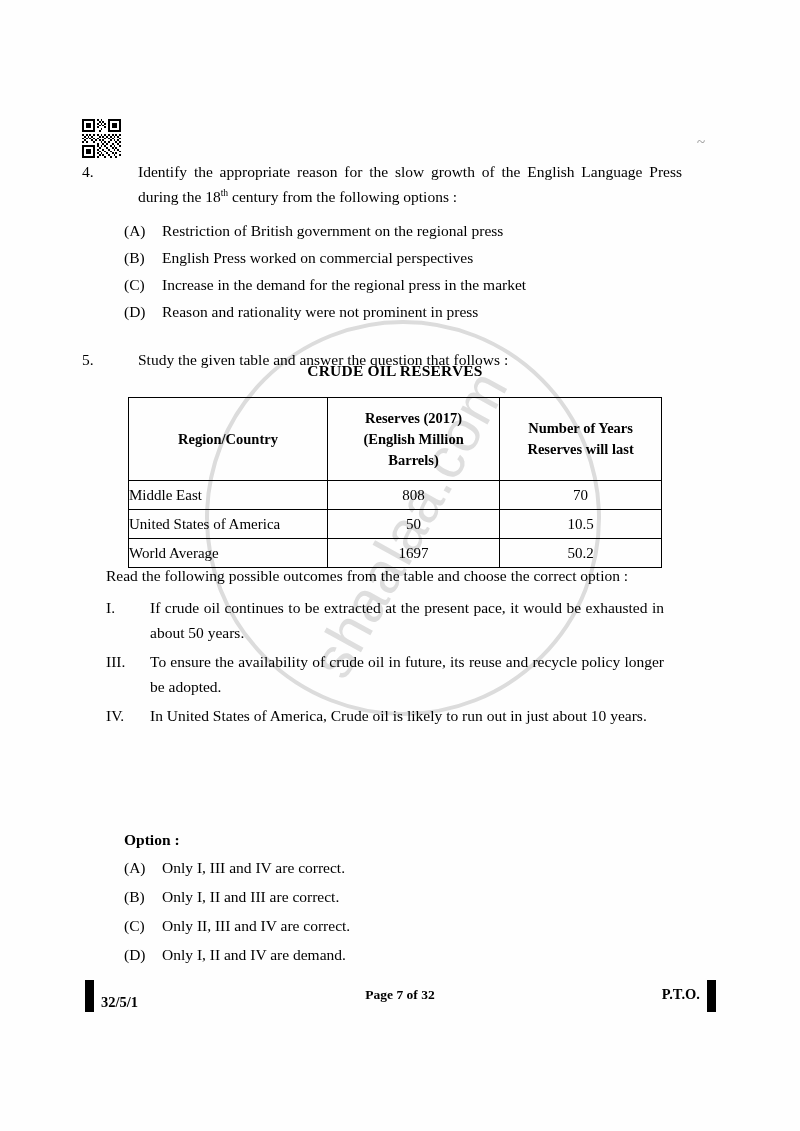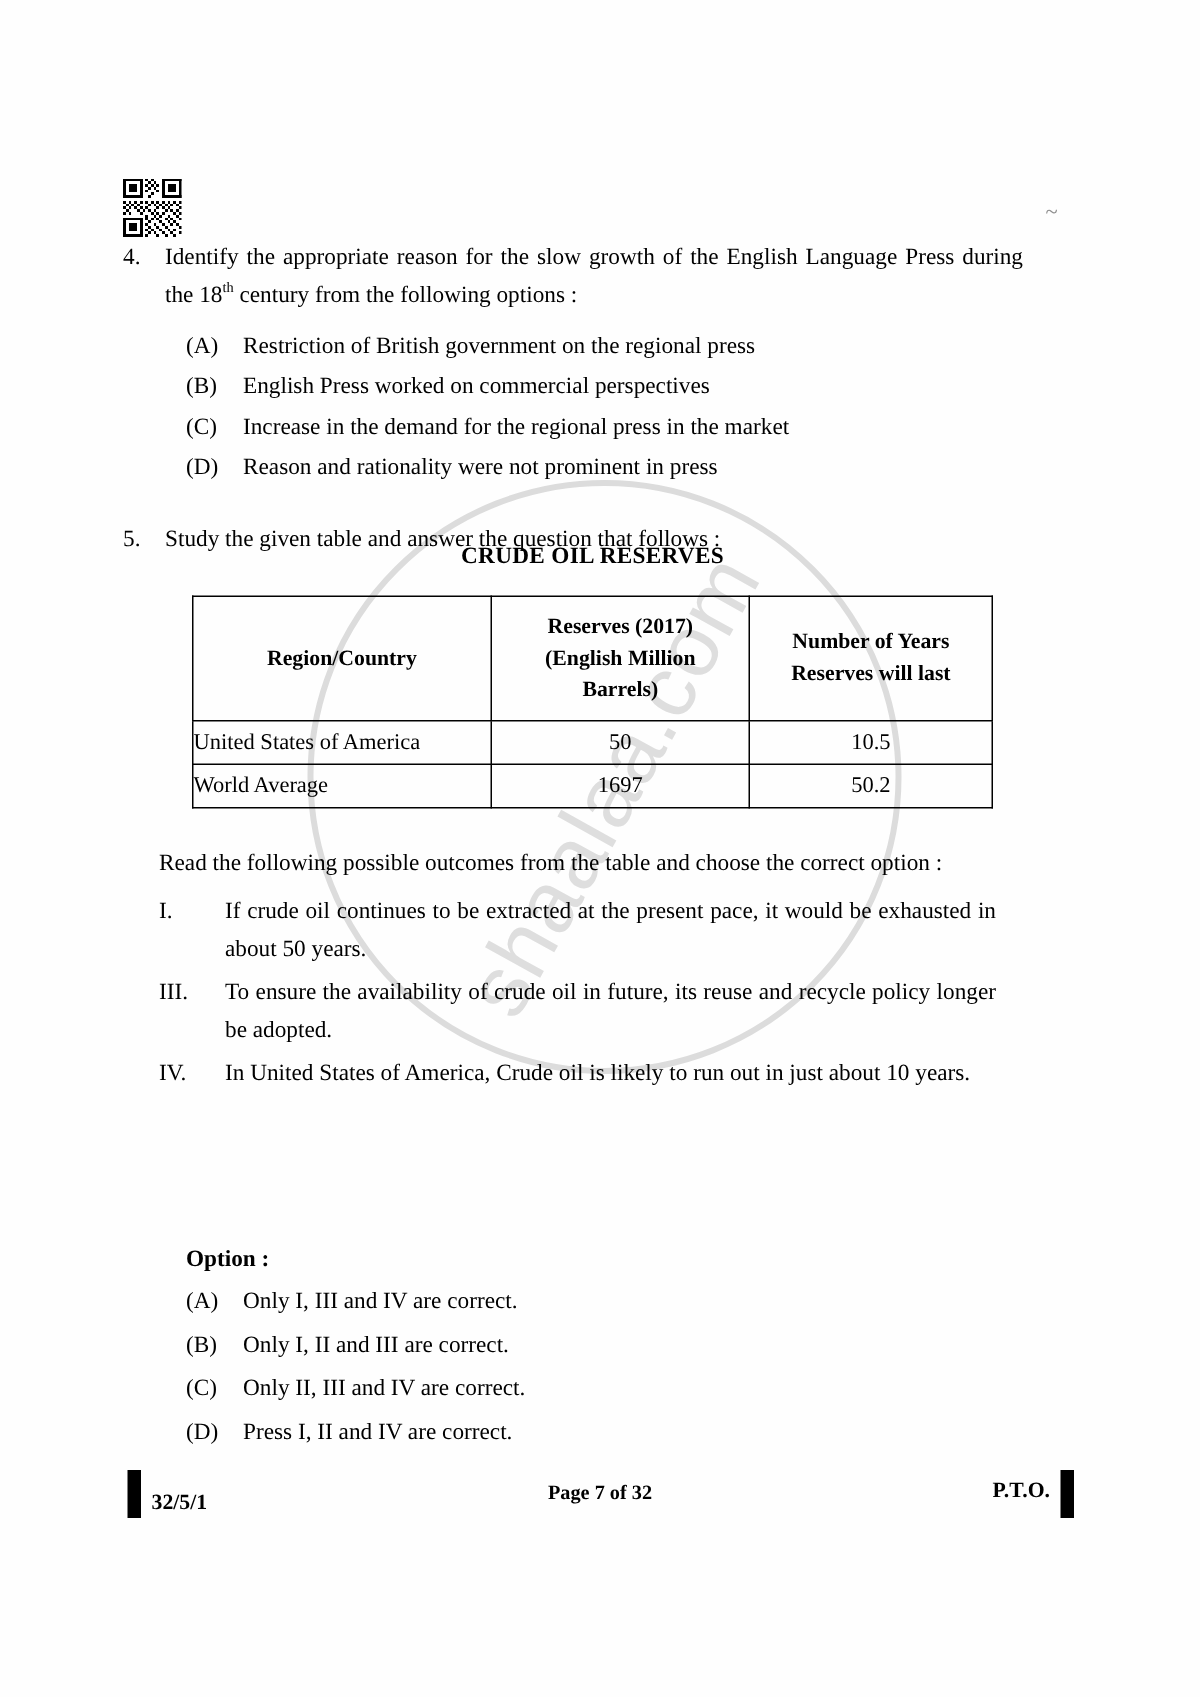--- a/index.html
+++ b/index.html
@@ -101,21 +101,21 @@
   }
   .q-num {
     position: absolute;
     left: 0;
     top: 0;
     width: 32px;
     font-size: 15.5px;
     line-height: 25px;
   }
   .q-body {
-    margin-left: 28px;
+    margin-left: 56px;
     font-size: 15.5px;
     line-height: 25px;
     text-align: justify;
     text-justify: inter-word;
   }
 
   
   .para-just {
     text-align: justify;
     text-align-last: left;
@@ -446,20 +446,25 @@
             <span>Barrels)</span>
           </th>
           <th class="col-c">
             <span>Number of Years</span><br>
             <span>Reserves will last</span>
           </th>
         </tr>
       </thead>
       <tbody>
         <tr>
+          <td class="cell-name">Middle East</td>
+          <td class="cell-num">808</td>
+          <td class="cell-num">70</td>
+        </tr>
+        <tr>
           <td class="cell-name">United States of America</td>
           <td class="cell-num">50</td>
           <td class="cell-num">10.5</td>
         </tr>
         <tr>
           <td class="cell-name">World Average</td>
           <td class="cell-num">1697</td>
           <td class="cell-num">50.2</td>
         </tr>
       </tbody>
@@ -492,21 +497,21 @@
       <div class="opt-row" style="margin-top:4px;">
         <span class="opt-label">(B)</span>
         <span class="opt-text">Only I, II and III are correct.</span>
       </div>
       <div class="opt-row" style="margin-top:4px;">
         <span class="opt-label">(C)</span>
         <span class="opt-text">Only II, III and IV are correct.</span>
       </div>
       <div class="opt-row" style="margin-top:4px;">
         <span class="opt-label">(D)</span>
-        <span class="opt-text">Press I, II and IV are correct.</span>
+        <span class="opt-text">Only I, II and IV are demand.</span>
       </div>
     </div>
 
     <div class="footer">
       <div class="bar bar-left"></div>
       <div class="foot-code">32/5/1</div>
       <div class="foot-page">Page 7 of 32</div>
       <div class="foot-pto">P.T.O.</div>
       <div class="bar bar-right"></div>
     </div>

